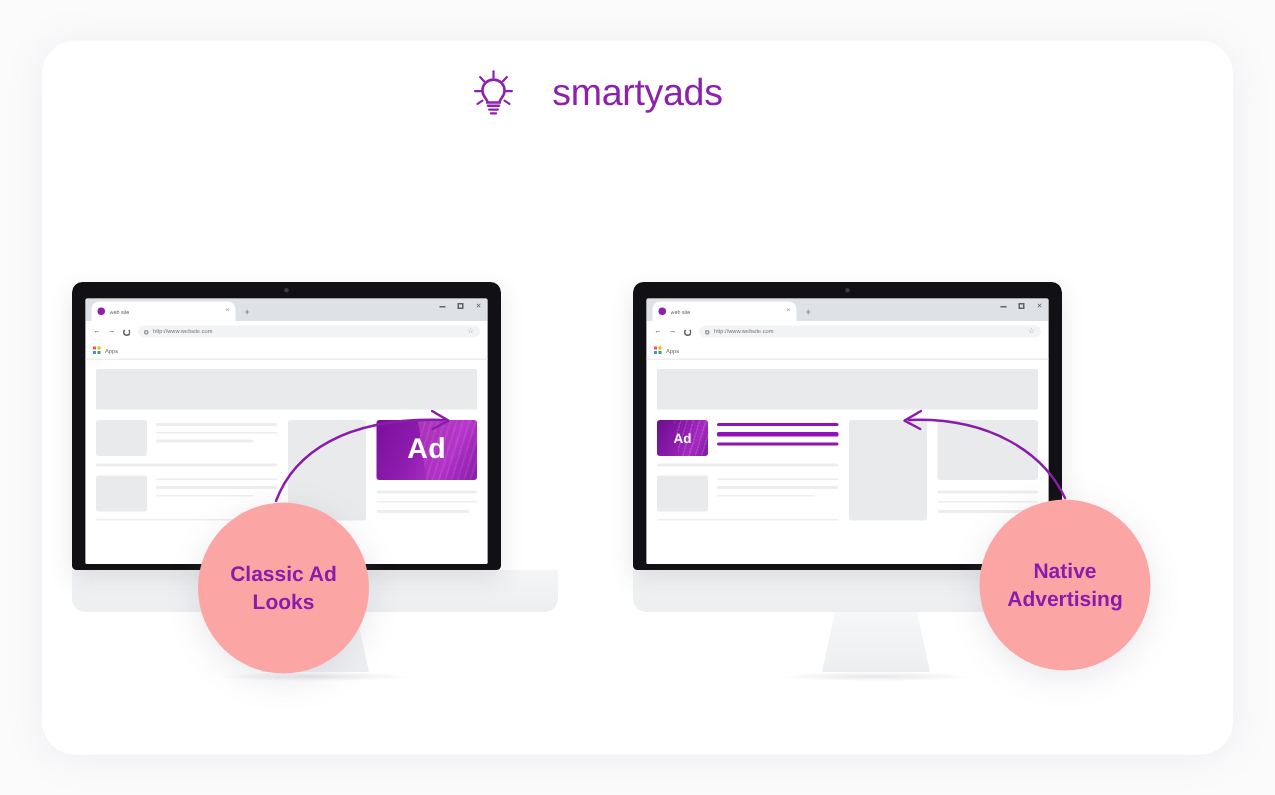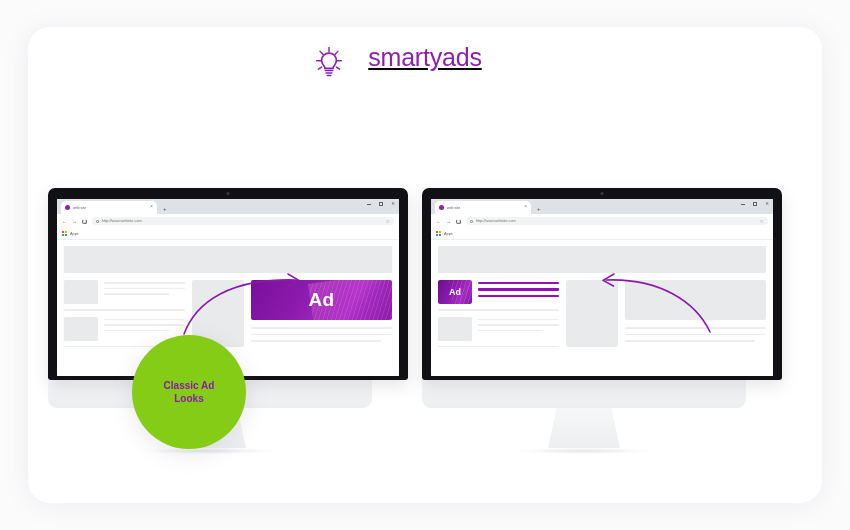--- a/index.html
+++ b/index.html
@@ -14,41 +14,41 @@
   
   .card{
     position:absolute;left:28px;top:27px;width:794px;height:476px;
     background:#ffffff;border-radius:22px;
     box-shadow:0 2px 26px rgba(120,120,140,.10);
   }
 
   
   .brand{
     position:absolute;left:0;top:45px;width:794px;
-    display:flex;justify-content:center;gap:22px;text-decoration:underline;
+    display:flex;align-items:center;justify-content:center;gap:22px;
   }
   .brand-mark{width:34px;height:34px;display:block;}
   .brand-name{
     font-size:25px;font-weight:400;color:#8d20ad;letter-spacing:-0.2px;
     line-height:1;
   }
 
   
   .headline{
     position:absolute;left:0;top:104px;width:794px;text-align:center;
     font-size:27px;font-weight:700;color:#8a1cac;letter-spacing:-0.3px;
   }
 
   
   .monitor{position:absolute;top:188px;width:324px;}
   .monitor.left{left:48px;}
   .monitor.right{left:422px;}
 
   .bezel{
-    position:relative;width:360px;height:192px;background:#111014;
+    position:relative;width:286px;height:192px;background:#111014;
     border-radius:7px 7px 3px 3px;padding:0;box-sizing:border-box;
     box-shadow:0 6px 16px rgba(60,60,80,.13);
   }
   .cam{
     position:absolute;left:50%;top:4px;transform:translateX(-50%);
     width:3px;height:3px;border-radius:50%;background:#3a3a42;
   }
   .screen{
     position:absolute;left:9px;top:11px;right:9px;bottom:4px;
     background:#ffffff;overflow:hidden;border-radius:1px;
@@ -161,23 +161,23 @@
     background:radial-gradient(ellipse at center,rgba(140,140,160,.22),rgba(140,140,160,0) 72%);
   }
 
   
   .arrow{position:absolute;pointer-events:none;}
   .arrow-left{left:178px;top:268px;}
   .arrow-right{left:598px;top:268px;}
 
   
   .bubble{
-    position:absolute;border-radius:50%;background:#84cc16;
+    position:absolute;border-radius:50%;background:#fca5a5;
     display:flex;align-items:center;justify-content:center;text-align:center;
-    color:#8a1cac;font-weight:700;font-size:10px;line-height:1.35;
+    color:#8a1cac;font-weight:700;font-size:14px;line-height:1.35;
     box-shadow:0 5px 22px rgba(110,110,140,.16);
   }
   .bubble-left{left:132px;top:335px;width:114px;height:114px;}
   .bubble-right{left:653px;top:333px;width:114px;height:114px;}
 </style>
 </head>
 <body>
 
 <div class="stage">
   <div class="card"></div>
@@ -377,13 +377,19 @@
     <path d="M112 64 C 98 34, 62 10, 8 12" fill="none" stroke="#8a1cac" stroke-width="1.6" stroke-linecap="round"></path>
     <path d="M16 6 L 5 12.4 L 15.5 18" fill="none" stroke="#8a1cac" stroke-width="1.6" stroke-linecap="round" stroke-linejoin="round"></path>
   </svg>
 
   <div class="bubble bubble-left">
     <div>
       <div>Classic Ad</div>
       <div>Looks</div>
     </div>
   </div>
+  <div class="bubble bubble-right">
+    <div>
+      <div>Native</div>
+      <div>Advertising</div>
+    </div>
+  </div>
 </div>
 
 </body></html>

